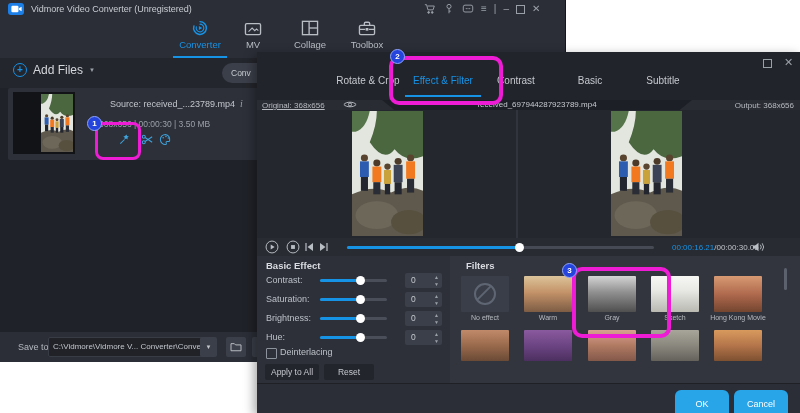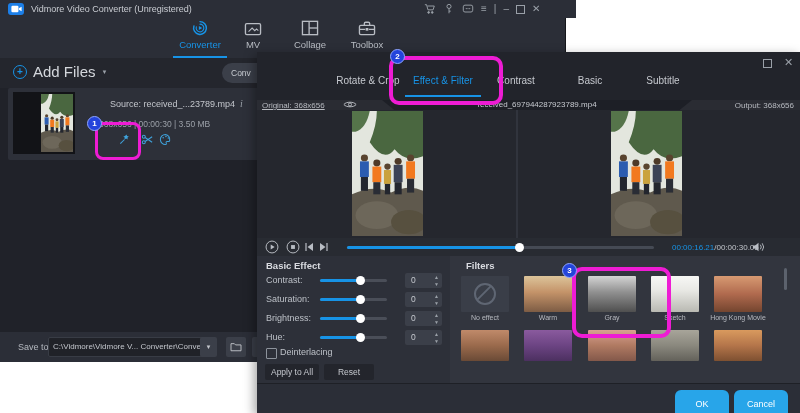--- a/index.html
+++ b/index.html
@@ -2,36 +2,36 @@
 <html><head>
 <meta charset="utf-8">
 <style>
   html,body{margin:0;padding:0;background:#fff;}
   .canvas{position:relative;width:800px;height:413px;background:#ffffff;overflow:hidden;
           font-family:"Liberation Sans",sans-serif;color:#c6c9cf;}
   .abs{position:absolute;}
   svg{display:block;}
   
   .main-win{left:0;top:0;width:565px;height:362px;background:#202229;border-right:1px solid #15161a;}
-  .titlebar{left:0;top:0;width:565px;height:18px;background:#2b2e37;padding-left:11px;}
+  .titlebar{left:0;top:0;width:565px;height:18px;background:#2b2e37;}
   .app-logo{left:8px;top:3px;width:16px;height:12px;background:#1c7fe8;border-radius:3px;display:flex;align-items:center;justify-content:center;}
   .app-title{left:31px;top:4px;font-size:9px;color:#c9ccd2;white-space:nowrap;}
   .tb-icons{left:424px;top:0;height:18px;display:flex;align-items:center;gap:7px;color:#9aa0a8;}
   .glyph{font-size:10px;line-height:10px;color:#9aa0a8;}
   .maxbox{width:7px;height:7px;border:1px solid #9aa0a8;}
   .tabbar{left:0;top:18px;width:565px;height:40px;background:#2b2e37;}
   .mtab{top:2px;height:38px;text-align:center;color:#b9bdc4;}
   .mtab .mlab{font-size:9.5px;margin-top:3px;}
   .mtab.active{color:#1793e6;}
   .mtab.active::after{content:"";position:absolute;left:1px;right:1px;bottom:0px;height:2px;background:#1793e6;}
   .mtab svg{margin:0 auto;}
   .toolbar-row{left:0;top:58px;width:565px;height:30px;background:#24262d;}
   .plus-circle{width:12px;height:12px;border:1.5px solid #1793e6;border-radius:50%;color:#1793e6;
                font-size:10px;line-height:11px;text-align:center;font-weight:bold;}
-  .addfiles-lab{font-size:15px;color:#d4d7dc;}
+  .addfiles-lab{font-size:12px;color:#d4d7dc;}
   .conv-pill{left:222px;top:5px;width:48px;height:20px;border-radius:10px;background:#3b3f49;
              font-size:8.5px;color:#c8ccd2;line-height:20px;padding-left:9px;}
   .file-card{left:8px;top:88px;width:549px;height:72px;background:#2d3039;border-radius:2px;}
   .thumb{left:5px;top:4px;width:62px;height:62px;background:#121317;overflow:hidden;}
   .src-line{left:102px;top:10px;font-size:9px;color:#c3c6cc;white-space:nowrap;}
   .info-i{font-family:"Liberation Serif",serif;font-style:italic;font-size:10px;color:#9aa0a8;}
   .detail-line{left:91px;top:31px;font-size:8.5px;color:#9ba0a8;white-space:nowrap;}
   .act-ico{color:#3fa3dd;}
   .bottombar{left:0;top:332px;width:565px;height:30px;background:#2b2e37;}
   .saveto{left:18px;top:10px;font-size:9px;color:#b4b8bf;}

